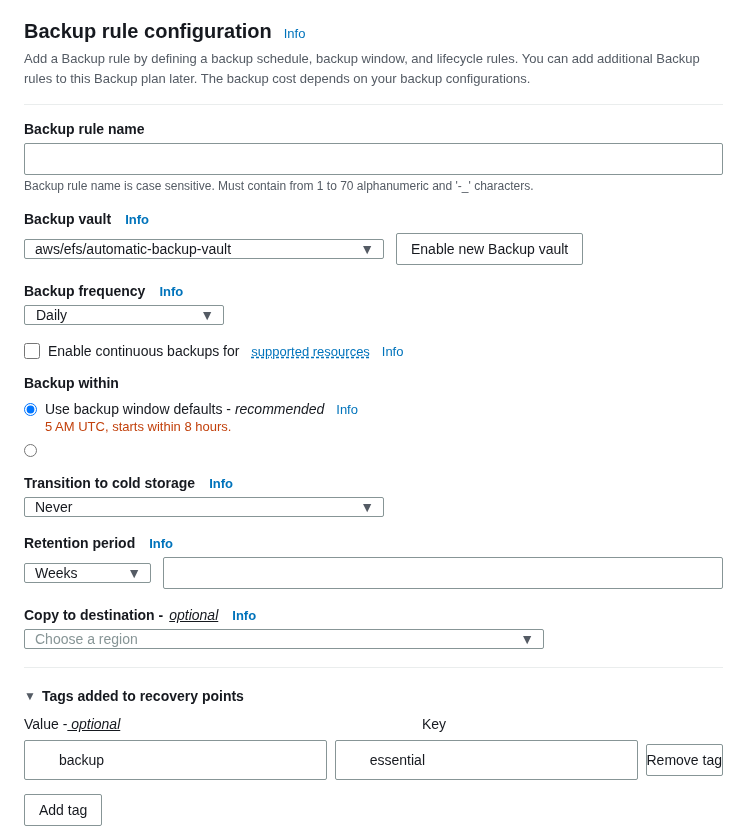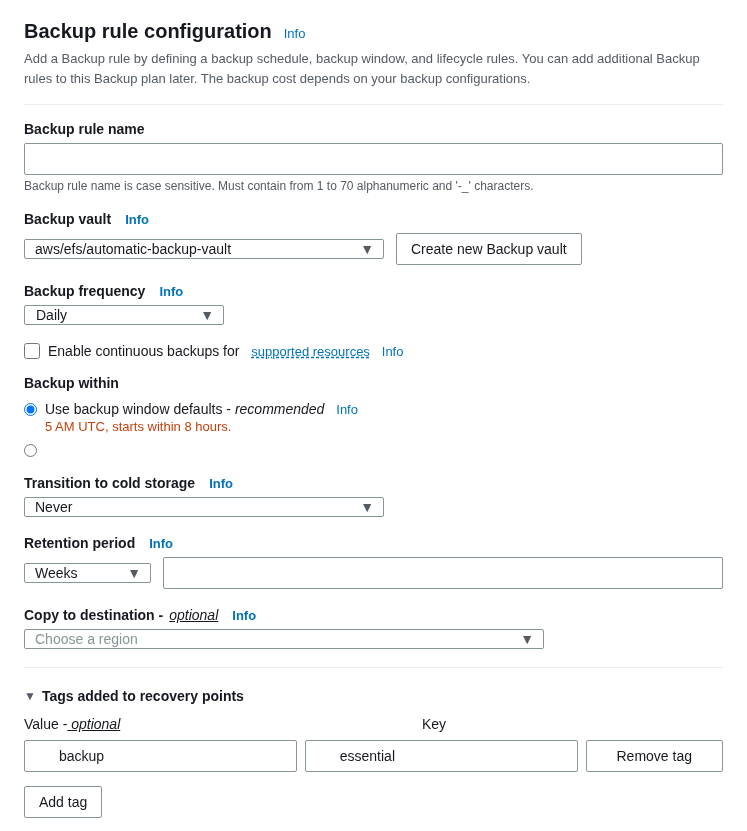--- a/index.html
+++ b/index.html
@@ -224,28 +224,28 @@
     }
     .tags-col-key { width: 260px; }
     .tags-col-value { width: 390px; }
     .tags-row {
       display: flex;
       align-items: center;
       gap: 8px;
       margin-bottom: 10px;
     }
     .tags-row input[type="text"] {
-      height: 32px;
+      height: 40px;
       padding-left: 34px;
     }
     .tags-input-key { width: 260px; }
     .tags-input-value { width: 390px; }
     .btn-remove-tag {
       height: 32px;
-      padding: 0 30px;
+      padding: 0 0;
       background: #fff;
       border: 1px solid #879596;
       border-radius: 2px;
       font-size: 14px;
       color: #16191f;
       cursor: pointer;
       white-space: nowrap;
     }
     .btn-add-tag {
       height: 32px;
@@ -288,21 +288,21 @@
     <span>Backup vault</span>
     <a class="info-link">Info</a>
   </div>
   <div class="vault-row">
     <div class="select-wrapper vault-select-wrapper">
       <select>
         <option>aws/efs/automatic-backup-vault</option>
       </select>
       <span class="chevron">▼</span>
     </div>
-    <button class="btn-create-vault">Create new Backup vault</button>
+    <button class="btn-create-vault">Enable new Backup vault</button>
   </div>
 </div>
 
 <div class="field-group">
   <div class="field-label">
     <span>Backup frequency</span>
     <a class="info-link">Info</a>
   </div>
   <div class="select-wrapper freq-select-wrapper">
     <select>

